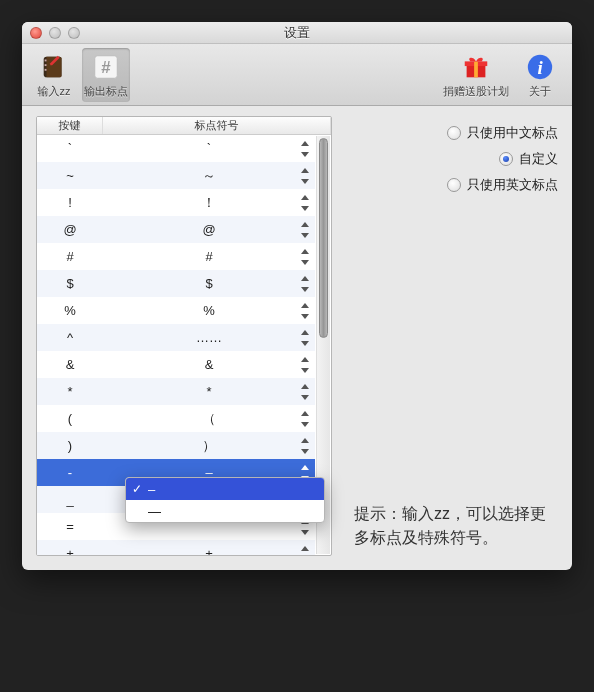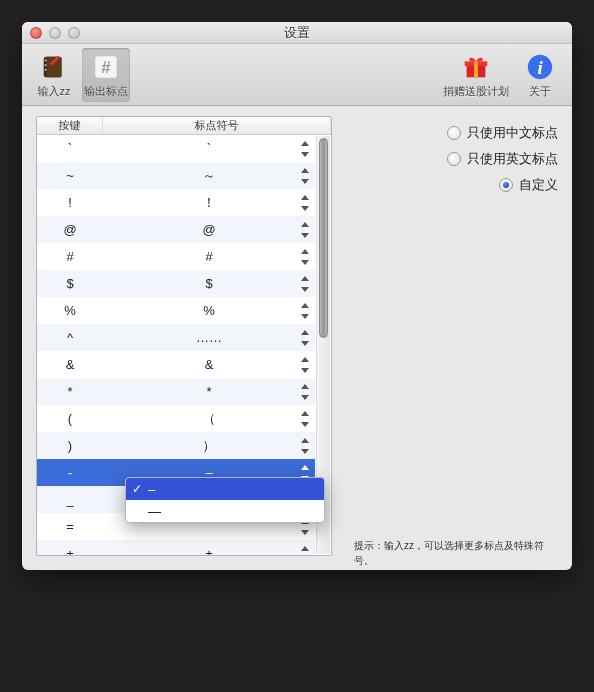--- a/index.html
+++ b/index.html
@@ -41,21 +41,21 @@
     .row.sel .stepper::after { border-top-color: #fff; }
     .popup { position: absolute; left: 103px; top: 455px; width: 200px; background: #fff; border: 1px solid #b5b5b5; border-radius: 4px; box-shadow: 0 6px 18px rgba(0,0,0,0.35); overflow: hidden; z-index: 50; }
     .popitem { height: 22px; display: flex; align-items: center; font-size: 13px; padding-left: 22px; position: relative; color: #000; }
     .popitem.sel { background: #3452d8; color: #fff; }
     .check { position: absolute; left: 6px; font-size: 12px; }
     .side { flex: 1; padding-top: 8px; }
     .radio-group { display: flex; flex-direction: column; gap: 8px; margin-bottom: 16px; align-items: flex-end; }
     .radio { display: flex; align-items: center; gap: 6px; font-size: 13px; color: #222; cursor: default; }
     .rbtn { width: 14px; height: 14px; border-radius: 50%; background: radial-gradient(circle at 40% 35%, #fff, #ddd); border: 1px solid #999; display: flex; align-items: center; justify-content: center; }
     .rbtn.on::after { content: ""; width: 6px; height: 6px; border-radius: 50%; background: radial-gradient(circle at 35% 30%, #5a8dff, #1a3da8); }
-    .hint { position: absolute; top: 480px; left: 332px; right: 20px; font-size: 10px; color: #333; line-height: 1.5; margin-top: 36px; }
+    .hint { position: absolute; top: 480px; left: 332px; right: 20px; font-size: 16px; color: #333; line-height: 1.5; }
     
     .icon-svg { width: 30px; height: 30px; }
   </style>
 </head>
 <body>
 
 <div class="window">
   <div class="titlebar">
     <div class="traffic">
       <div class="tl close"></div>
@@ -194,26 +194,26 @@
       </div>
     </div>
 
     <div class="side">
       <div class="radio-group" id="radios">
           <div class="radio">
             <div class="rbtn"></div>
             <span>只使用中文标点</span>
           </div>
           <div class="radio">
+            <div class="rbtn on"></div>
+            <span>自定义</span>
+          </div>
+          <div class="radio">
             <div class="rbtn"></div>
             <span>只使用英文标点</span>
-          </div>
-          <div class="radio">
-            <div class="rbtn on"></div>
-            <span>自定义</span>
           </div>
         </div>
     </div>
   </div>
 
   <div class="hint">提示：输入zz，可以选择更多标点及特殊符号。</div>
 
   <div class="popup" id="popup">
       <div class="popitem sel">
         <span class="check">✓</span>

